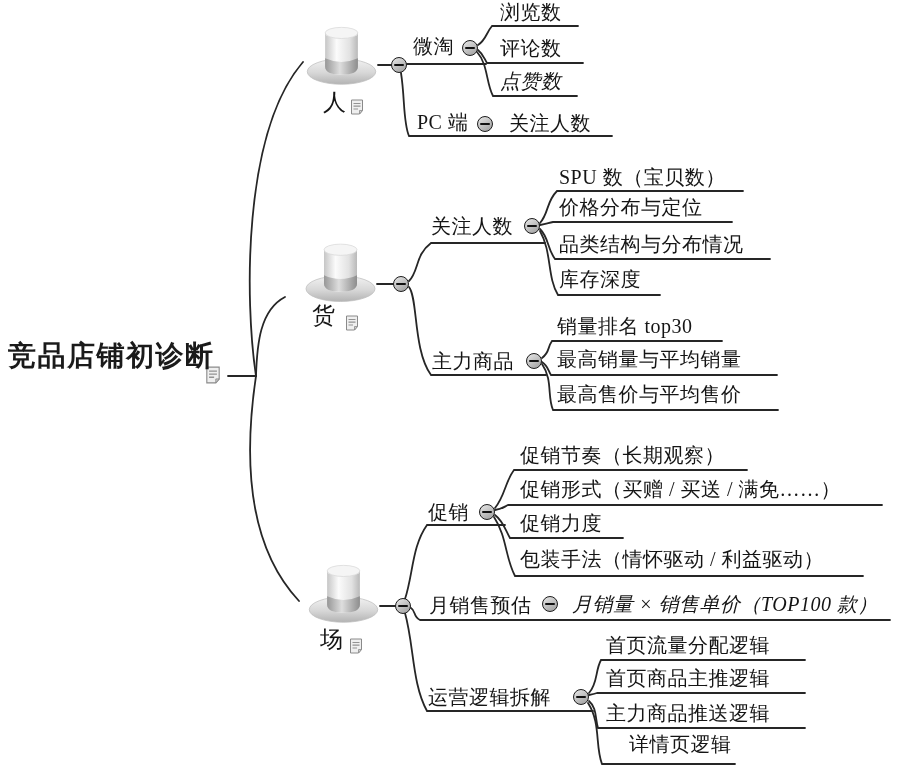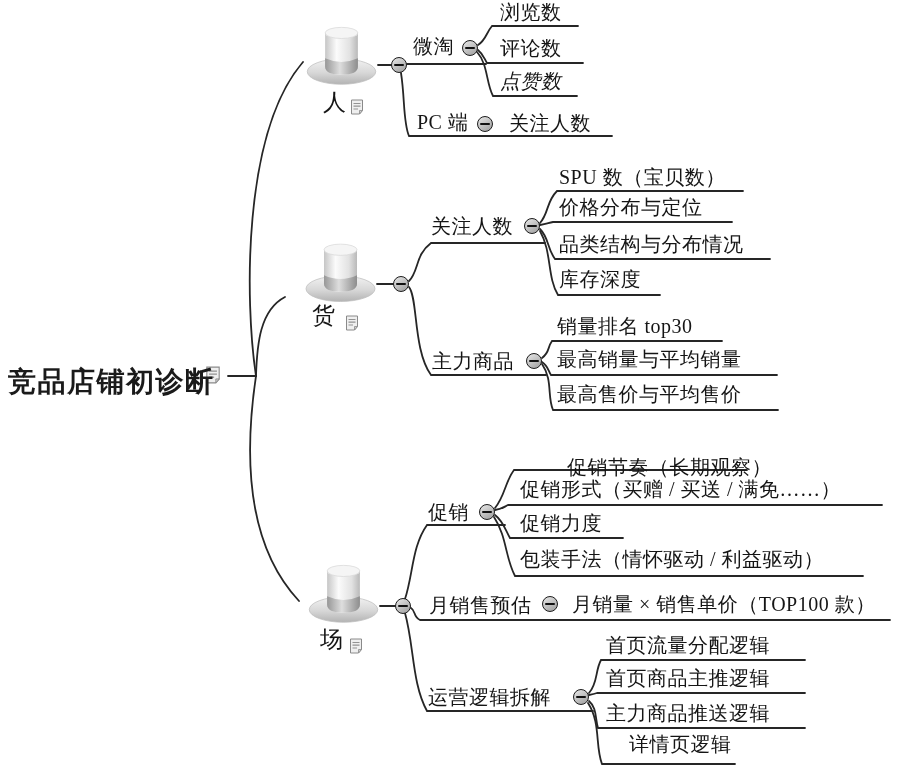--- a/index.html
+++ b/index.html
@@ -119,21 +119,21 @@
   <svg class="note" style="left:350px;top:99px;" width="14" height="16">
       <use href="#note-glyph"></use>
     </svg>
   <svg class="note" style="left:345px;top:315px;" width="14" height="16">
       <use href="#note-glyph"></use>
     </svg>
   <svg class="note" style="left:349px;top:638px;" width="14" height="16">
       <use href="#note-glyph"></use>
     </svg>
 
-  <div class="lbl root-lbl" style="left:8px;top:365px;">竞品店铺初诊断</div>
+  <div class="lbl root-lbl" style="left:8px;top:339px;">竞品店铺初诊断</div>
 
   <div class="lbl cat-lbl" style="left:323px;top:90px;">人</div>
   <div class="lbl cat-lbl" style="left:312px;top:303px;">货</div>
   <div class="lbl cat-lbl" style="left:320px;top:627px;">场</div>
 
   <div class="lbl" style="left:413px;top:35px;">微淘</div>
   <div class="lbl" style="left:500px;top:1px;">浏览数</div>
   <div class="lbl" style="left:500px;top:37px;">评论数</div>
   <div class="lbl" style="left:500px;top:70px;font-style:italic;">点赞数</div>
   <div class="lbl" style="left:417px;top:111px;">PC 端</div>
@@ -143,26 +143,26 @@
   <div class="lbl" style="left:559px;top:166px;">SPU 数（宝贝数）</div>
   <div class="lbl" style="left:559px;top:196px;">价格分布与定位</div>
   <div class="lbl" style="left:559px;top:233px;">品类结构与分布情况</div>
   <div class="lbl" style="left:559px;top:268px;">库存深度</div>
   <div class="lbl" style="left:432px;top:350px;">主力商品</div>
   <div class="lbl" style="left:557px;top:315px;">销量排名 top30</div>
   <div class="lbl" style="left:557px;top:348px;">最高销量与平均销量</div>
   <div class="lbl" style="left:557px;top:383px;">最高售价与平均售价</div>
 
   <div class="lbl" style="left:428px;top:501px;">促销</div>
-  <div class="lbl" style="left:520px;top:456px;margin-left:47px;">促销节奏（长期观察）</div>
+  <div class="lbl" style="left:520px;top:444px;">促销节奏（长期观察）</div>
   <div class="lbl" style="left:520px;top:478px;">促销形式（买赠 / 买送 / 满免……）</div>
   <div class="lbl" style="left:520px;top:512px;">促销力度</div>
   <div class="lbl" style="left:520px;top:548px;">包装手法（情怀驱动 / 利益驱动）</div>
   <div class="lbl" style="left:429px;top:594px;">月销售预估</div>
-  <div class="lbl" style="left:572px;top:593px;">月销量 × 销售单价（TOP100 款）</div>
+  <div class="lbl" style="left:572px;top:593px;font-style:italic;">月销量 × 销售单价（TOP100 款）</div>
   <div class="lbl" style="left:428px;top:686px;">运营逻辑拆解</div>
   <div class="lbl" style="left:606px;top:634px;">首页流量分配逻辑</div>
   <div class="lbl" style="left:606px;top:667px;">首页商品主推逻辑</div>
   <div class="lbl" style="left:606px;top:702px;">主力商品推送逻辑</div>
   <div class="lbl" style="left:606px;top:733px;margin-left:23px;">详情页逻辑</div>
 
   <div class="toggle" style="left:391px;top:57px;">
       <span class="minus-bar"></span>
     </div>
   <div class="toggle" style="left:462px;top:40px;">

